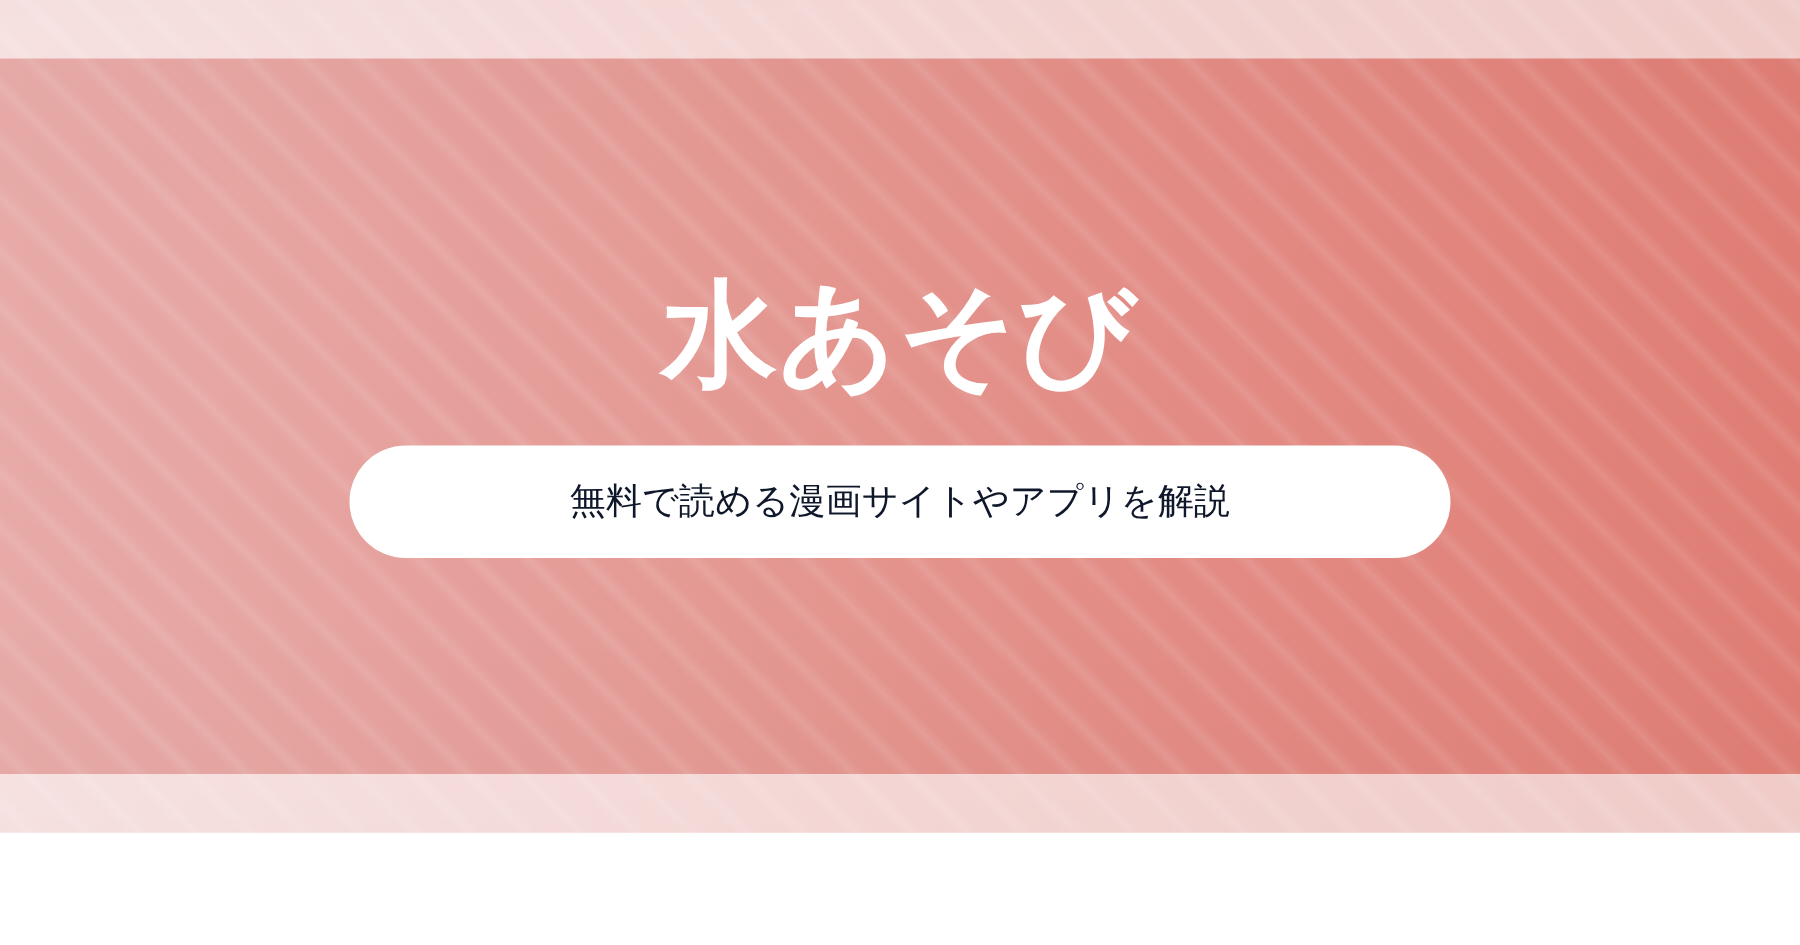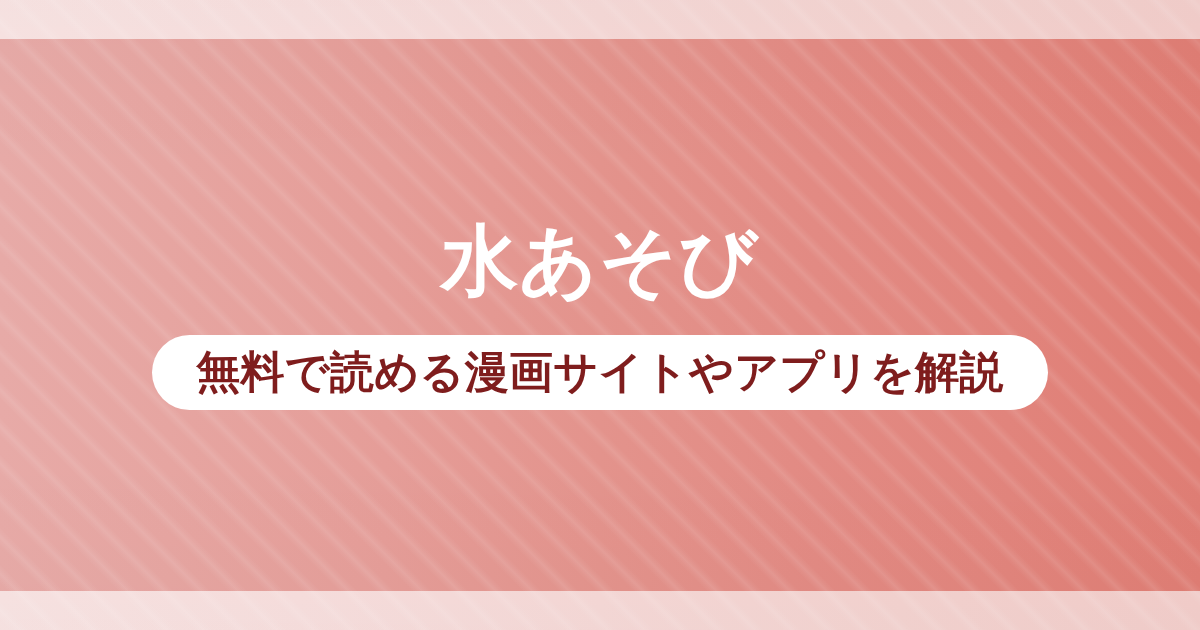--- a/index.html
+++ b/index.html
@@ -7,21 +7,21 @@
     margin: 0;
     padding: 0;
     background: #ffffff;
   }
 
   * { box-sizing: border-box; }
 
   .banner {
     position: relative;
     width: 1200px;
-    height: 630px;
+    height: 555px;
     overflow: hidden;
     font-family: "Liberation Sans", "DejaVu Sans", sans-serif;
     -webkit-font-smoothing: antialiased;
   }
 
   
 
   
   .bg-base {
     position: absolute;
@@ -110,23 +110,23 @@
     align-items: center;
     justify-content: center;
     min-width: 734px;
     height: 75px;
     padding: 0 44px;
     background: #ffffff;
     border-radius: 38px;
   }
 
   .subtitle-text {
-    color: #7f1d1d;
-    font-size: 44px;
-    font-weight: 700;
+    color: #0f172a;
+    font-size: 24px;
+    font-weight: 400;
     line-height: 1;
     letter-spacing: 0.005em;
     white-space: nowrap;
   }
 </style>
 </head>
 <body>
 
 <div class="banner">
 

